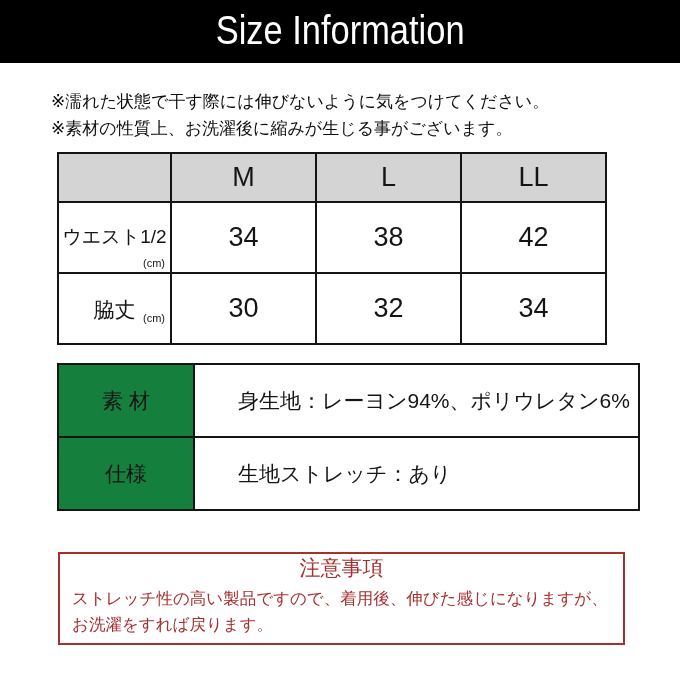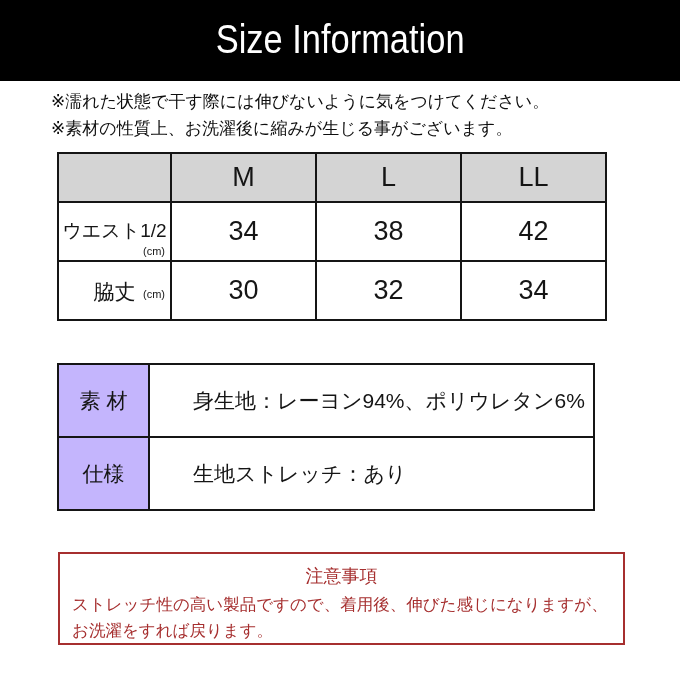--- a/index.html
+++ b/index.html
@@ -3,57 +3,57 @@
 <meta charset="utf-8">
 <style>
   * { margin:0; padding:0; box-sizing:border-box; }
   html,body { background:#ffffff; }
   .page {
     position:relative; width:680px; height:680px; background:#ffffff;
     font-family:"Liberation Sans","DejaVu Sans",sans-serif; overflow:hidden;
   }
   
   .header {
-    position:absolute; top:0; left:0; width:680px; height:81px;
+    position:absolute; top:0; left:0; width:680px; height:63px;
     background:#000000; display:flex; align-items:center; justify-content:center;
   }
   .header .title {
     color:#ffffff; font-size:41px; font-weight:400; line-height:1;
     transform:scaleX(0.84); transform-origin:center; white-space:nowrap; padding-bottom:2px;
   }
   
   .notes { position:absolute; top:88px; left:51px; color:#0e0e0e; }
   .note-line { font-size:17px; line-height:27px; white-space:nowrap; }
   
   table { border-collapse:collapse; position:absolute; left:57px; }
   td { border:2px solid #151515; text-align:center; vertical-align:middle; color:#151515; }
   .size-table { top:152px; }
   .size-table .hcell { height:49px; width:145px; background:#d4d4d4; font-size:27px; font-weight:400; }
   .size-table .corner { width:113px; background:#d4d4d4; }
   .size-table .rowlabel { width:113px; background:#d4d4d4; position:relative; }
-  .size-table .val { height:59px; font-size:27px; background:#ffffff; }
+  .size-table .val { height:71px; font-size:27px; background:#ffffff; }
   .lbl-main { display:inline-block; transform:translateY(-3px); white-space:nowrap; }
   .row-waist .lbl-main { font-size:19px; }
   .row-side .lbl-main { font-size:21px; transform:translateY(0); }
   .unit { position:absolute; font-size:11px; color:#151515;margin-left:48px; }
   .unit.below  { right:5px; bottom:3px; }
   .unit.inline { right:5px; bottom:19px; }
   
   .detail-table { top:363px; }
-  .detail-table .rowlabel { width:91px; height:73px; background:#c4b5fd; font-size:21px; }
+  .detail-table .rowlabel { width:136px; height:73px; background:#15803d; font-size:21px; }
   .detail-table .value {
     width:445px; background:#ffffff; text-align:left; padding-left:43px;
     font-size:21px; white-space:nowrap;
   }
   
   .caution {
     position:absolute; left:58px; top:552px; width:567px; height:93px;
     border:2px solid #a62f2f; color:#a62f2f; background:#ffffff;
   }
-  .caution-title { text-align:center; font-size:18px; margin-top:10px; font-weight:400; }
+  .caution-title { text-align:center; font-size:21px; margin-top:0; font-weight:400; }
   .caution-body { margin-top:3px; padding-left:12px; }
   .caution-line { font-size:16.5px; line-height:26px; white-space:nowrap; }
 </style>
 </head>
 <body>
 
 <div class="page">
 
   <div class="header">
     <div class="title">Size Information</div>

